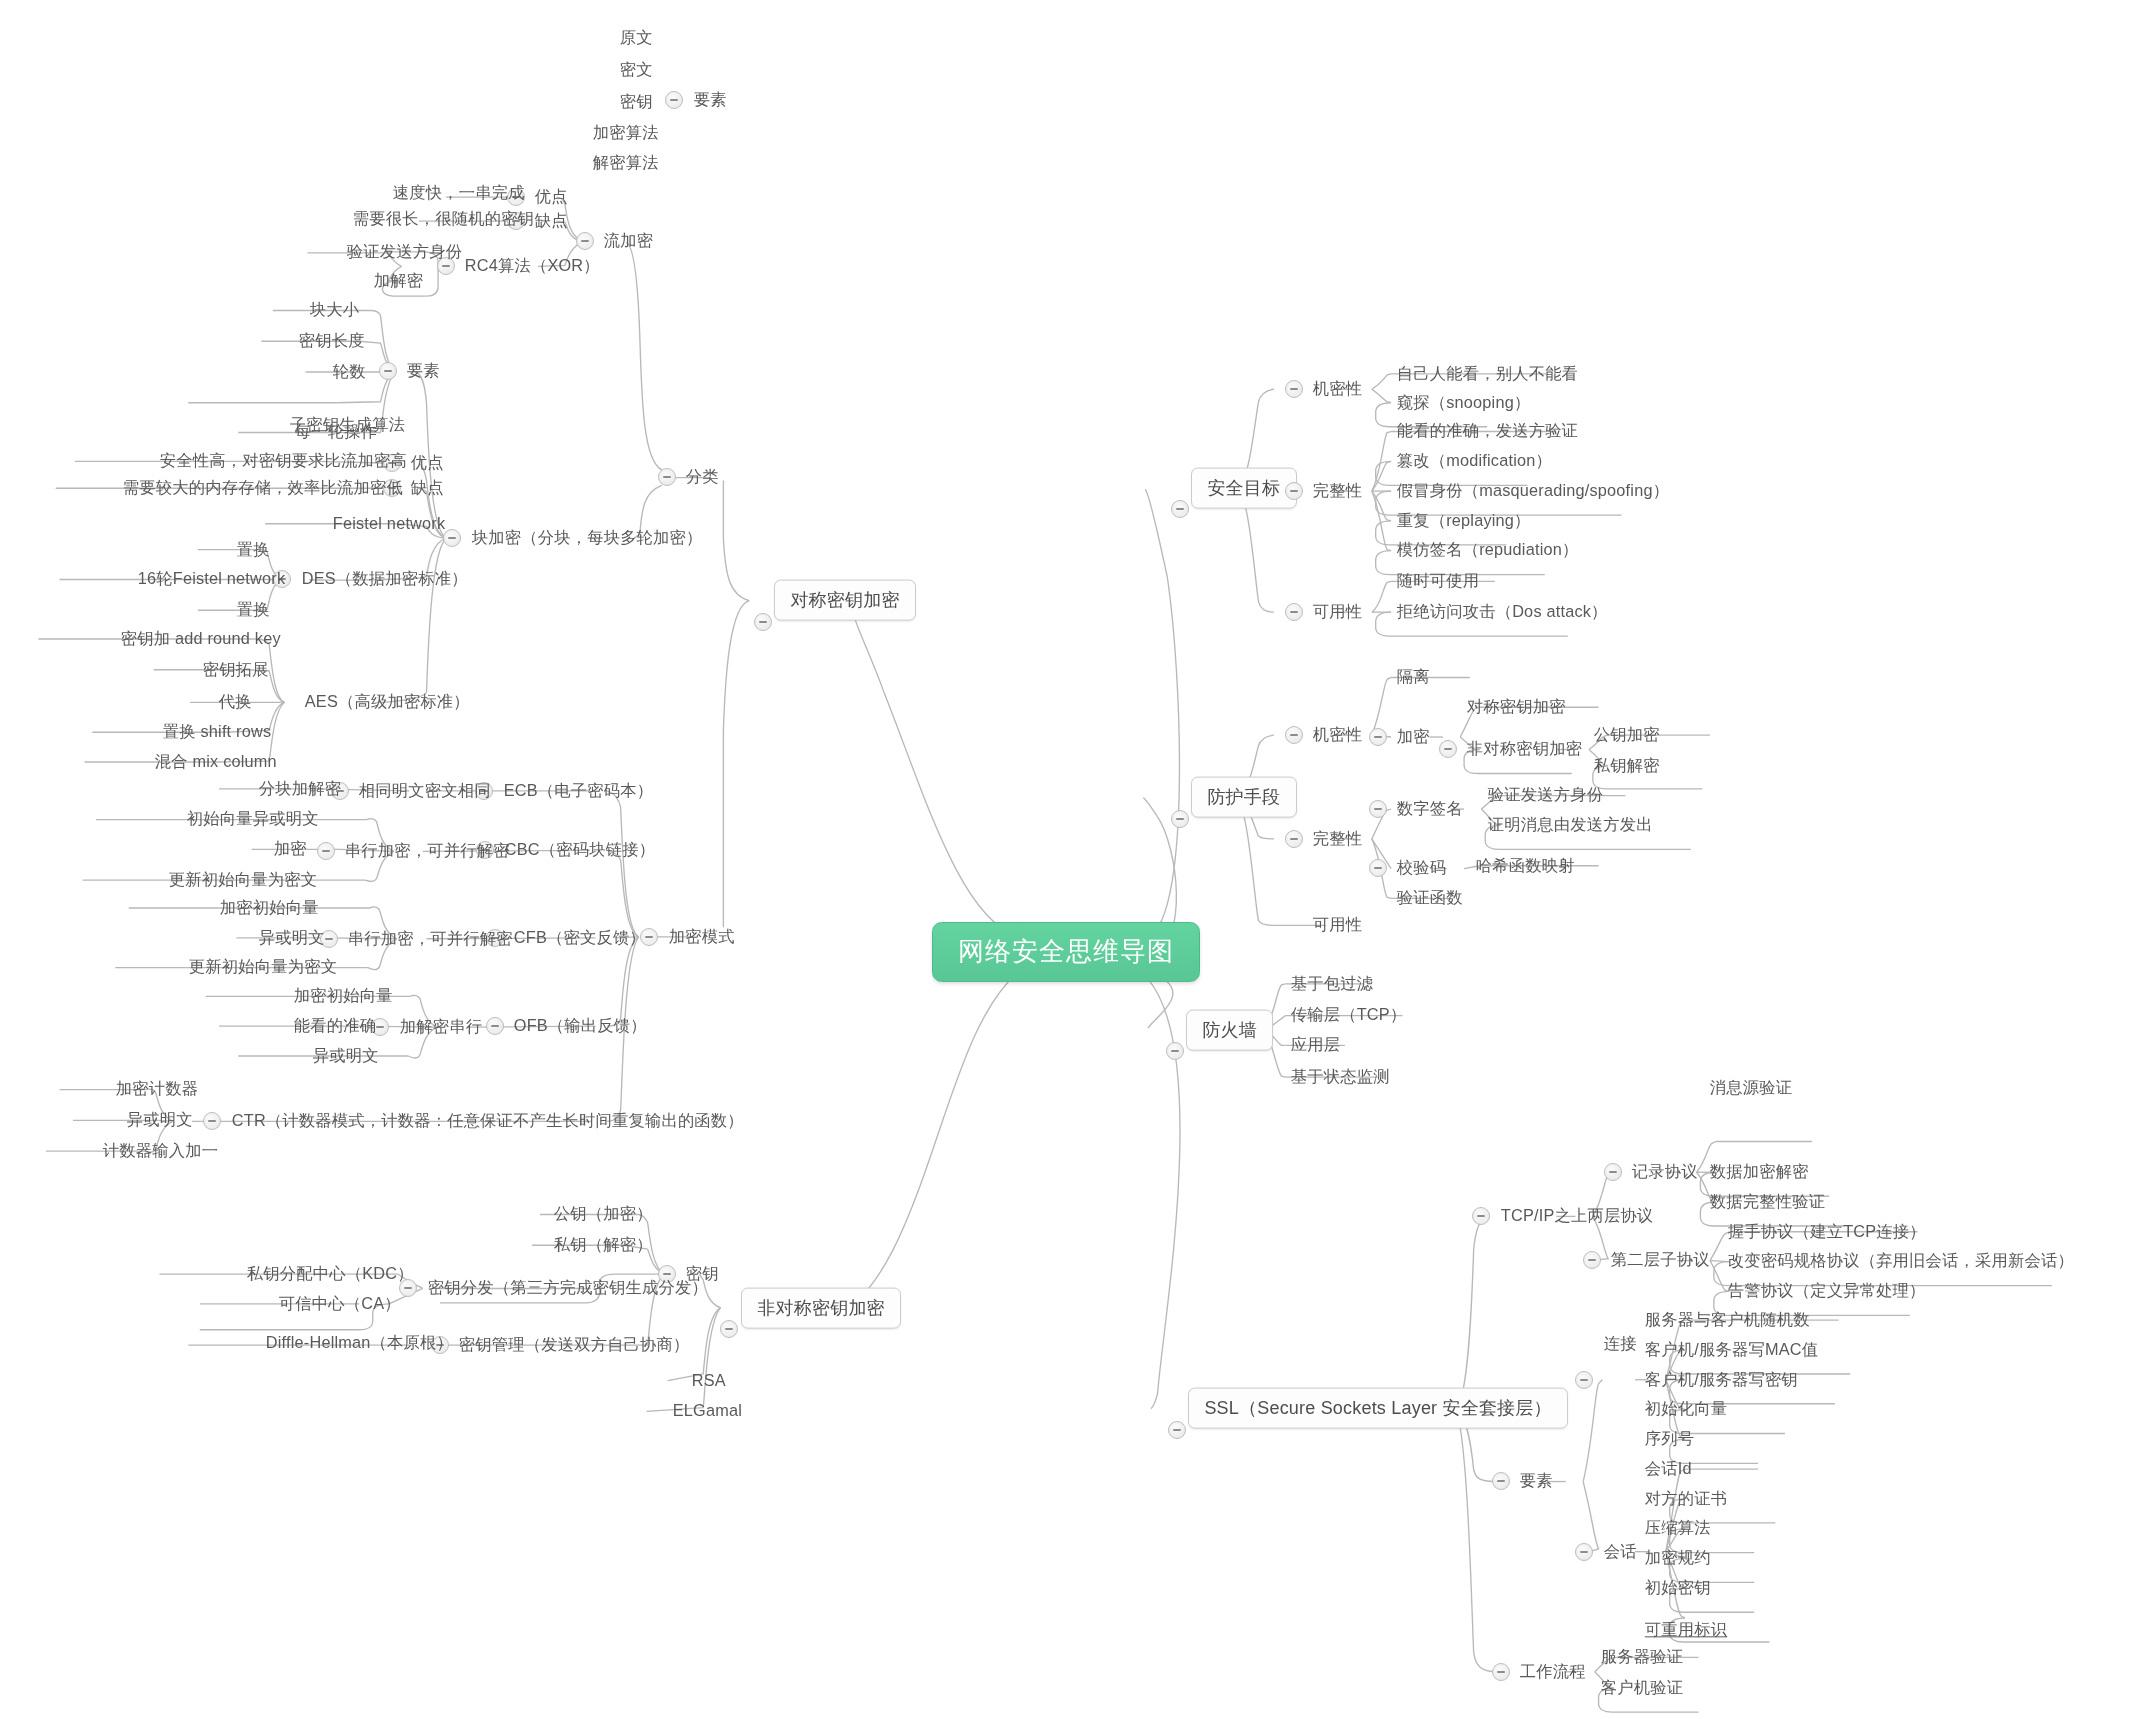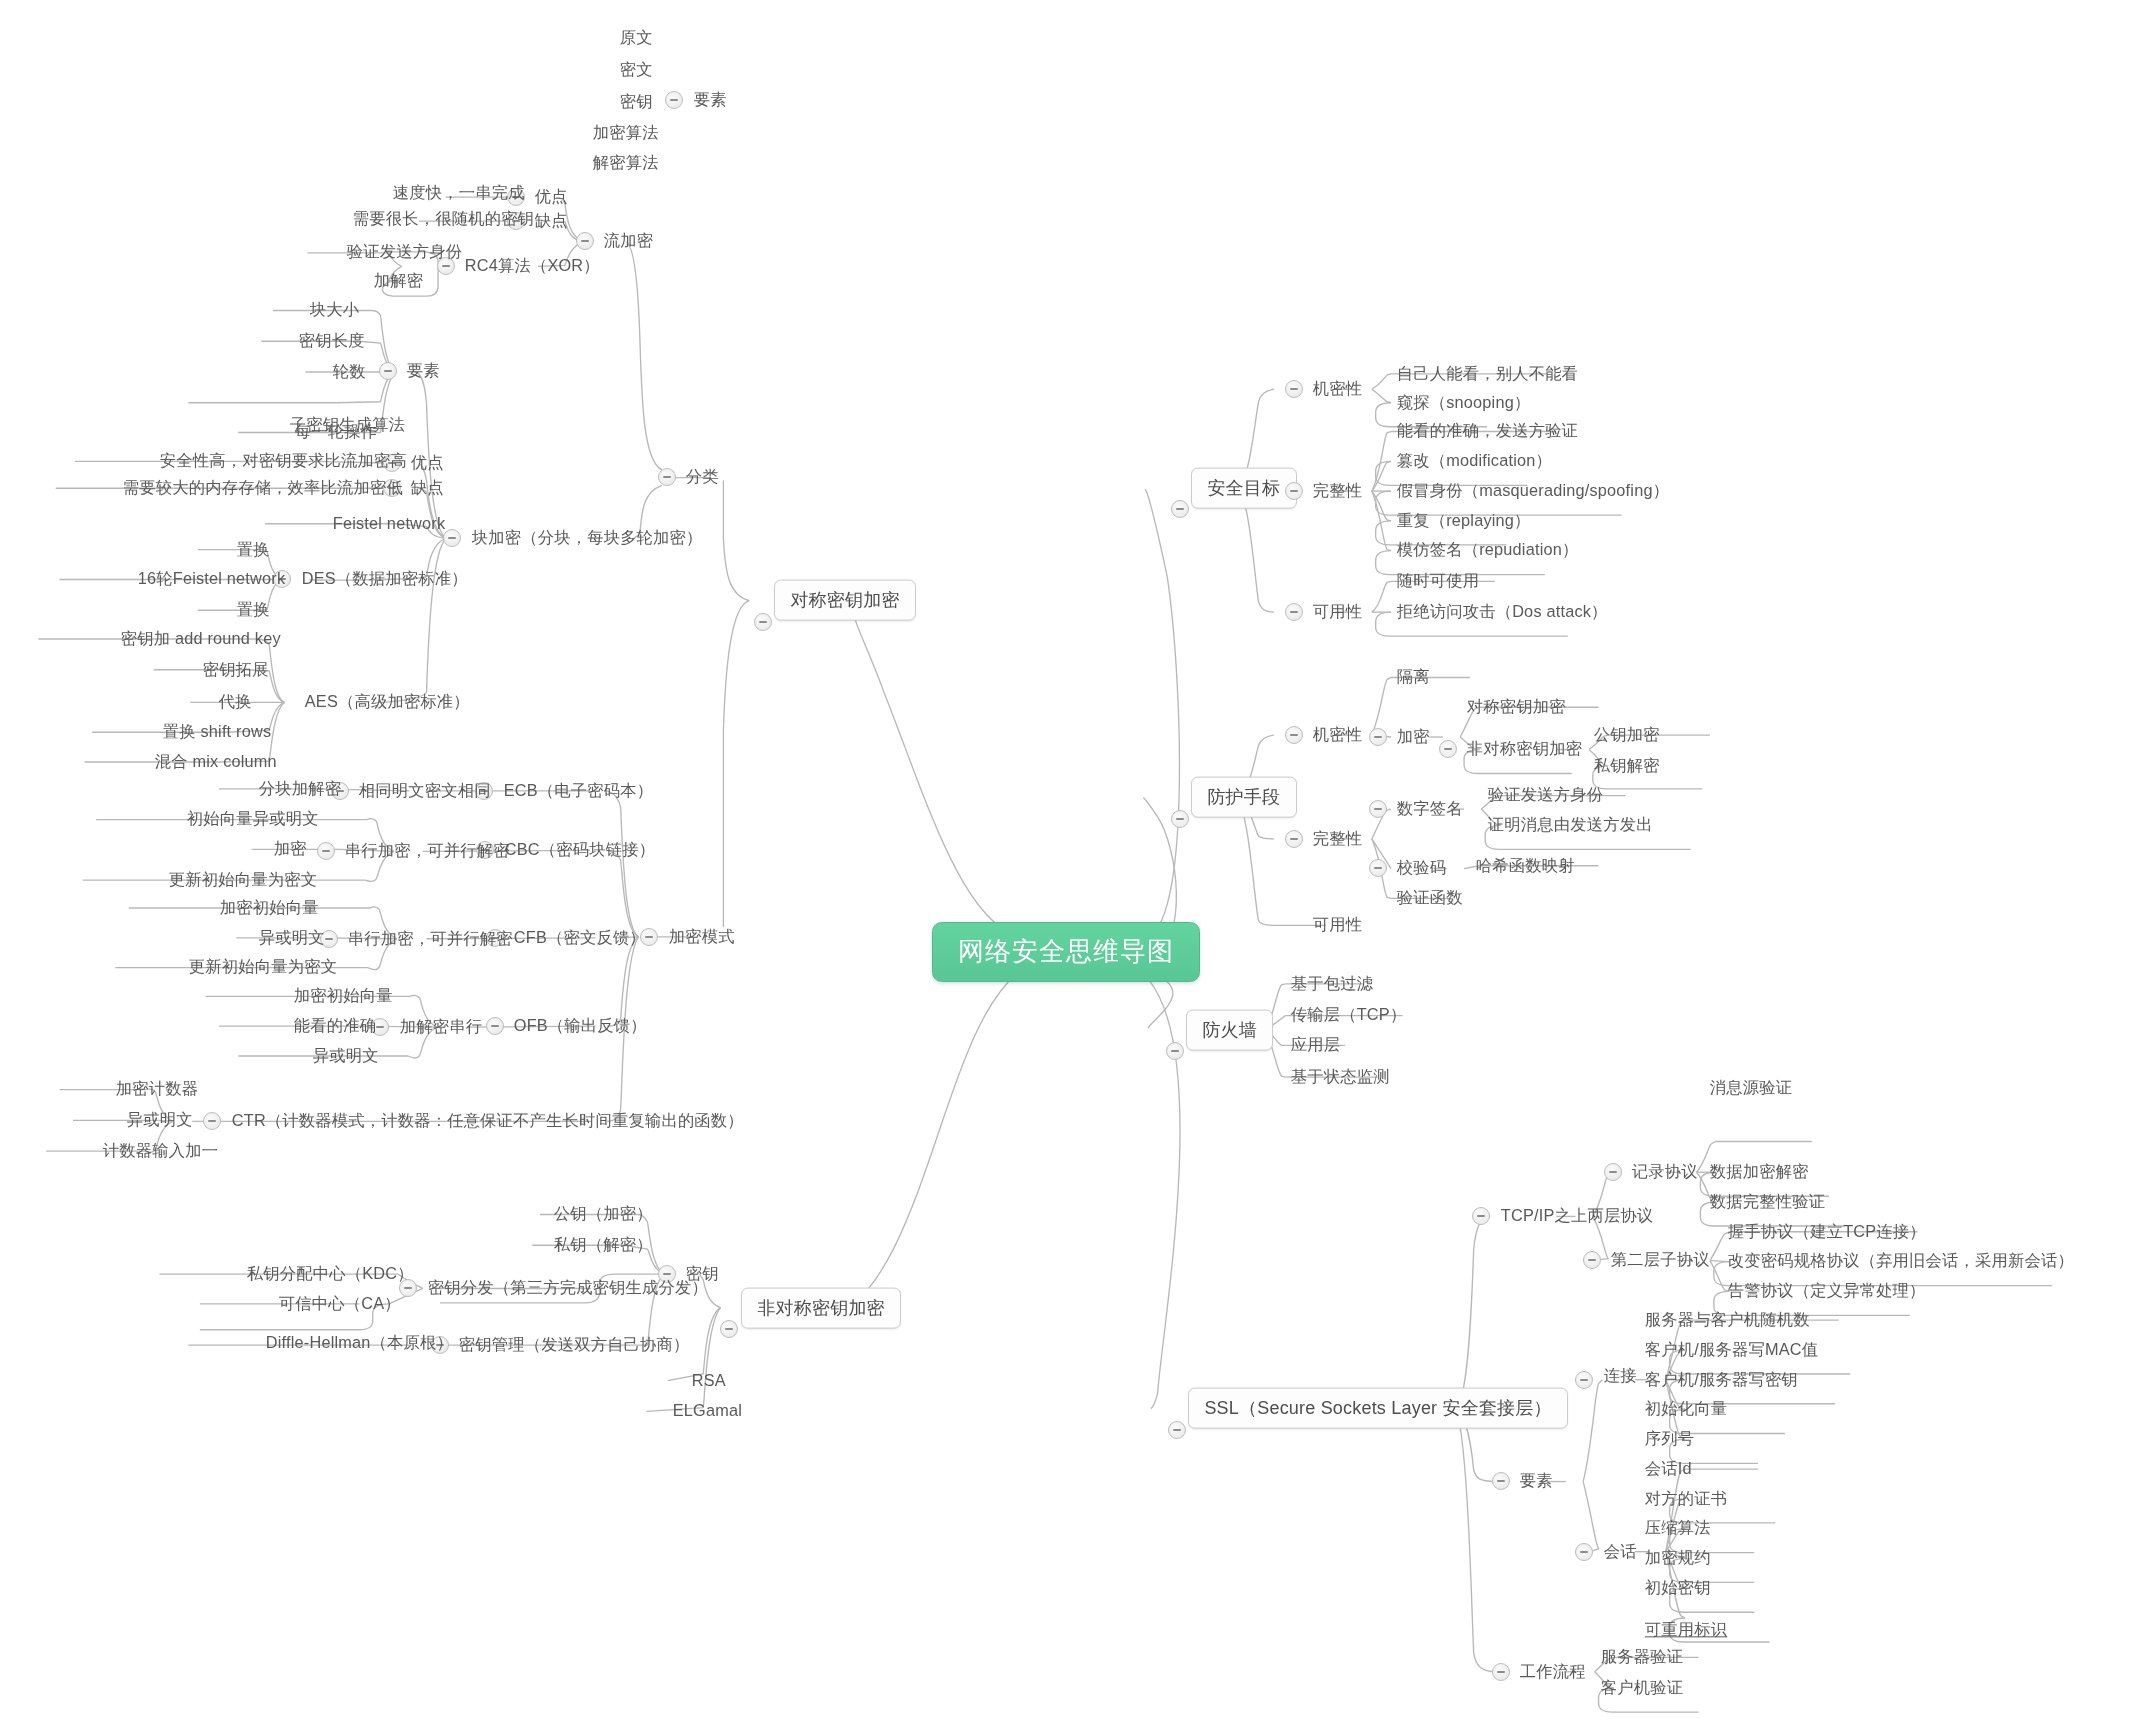--- a/index.html
+++ b/index.html
@@ -491,21 +491,21 @@
       <div class="node lvl-plain" style="left: 1706px; top: 1088px; text-align: right;">消息源验证</div>
       <div class="node lvl-plain" style="left: 1706px; top: 1172px;">数据加密解密</div>
       <div class="node lvl-plain" style="left: 1706px; top: 1202px;">数据完整性验证</div>
       <div class="node lvl-plain" style="left: 1607px; top: 1260px;">第二层子协议</div>
       <div class="collapse" style="left: 1592px; top: 1260px;"></div>
       <div class="node lvl-plain" style="left: 1724px; top: 1232px;">握手协议（建立TCP连接）</div>
       <div class="node lvl-plain" style="left: 1724px; top: 1261px;">改变密码规格协议（弃用旧会话，采用新会话）</div>
       <div class="node lvl-plain" style="left: 1724px; top: 1291px;">告警协议（定义异常处理）</div>
       <div class="node lvl-plain" style="left: 1516px; top: 1481px;">要素</div>
       <div class="collapse" style="left: 1501px; top: 1481px;"></div>
-      <div class="node lvl-plain" style="left: 1600px; top: 1376px;">连接</div>
+      <div class="node lvl-plain" style="left: 1600px; top: 1344px;">连接</div>
       <div class="collapse" style="left: 1584px; top: 1380px;"></div>
       <div class="node lvl-plain" style="left: 1641px; top: 1320px;">服务器与客户机随机数</div>
       <div class="node lvl-plain" style="left: 1641px; top: 1350px;">客户机/服务器写MAC值</div>
       <div class="node lvl-plain" style="left: 1641px; top: 1380px;">客户机/服务器写密钥</div>
       <div class="node lvl-plain" style="left: 1641px; top: 1409px;">初始化向量</div>
       <div class="node lvl-plain" style="left: 1641px; top: 1439px;">序列号</div>
       <div class="node lvl-plain" style="left: 1600px; top: 1552px;">会话</div>
       <div class="collapse" style="left: 1584px; top: 1552px;"></div>
       <div class="node lvl-plain" style="left: 1641px; top: 1469px;">会话Id</div>
       <div class="node lvl-plain" style="left: 1641px; top: 1499px;">对方的证书</div>

